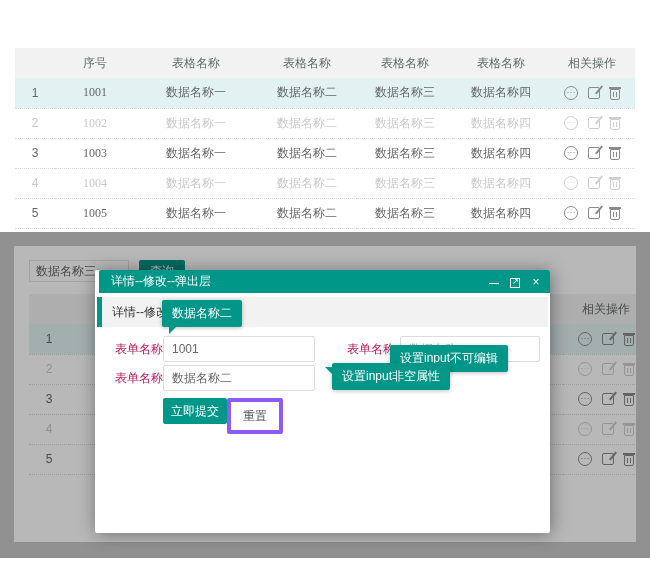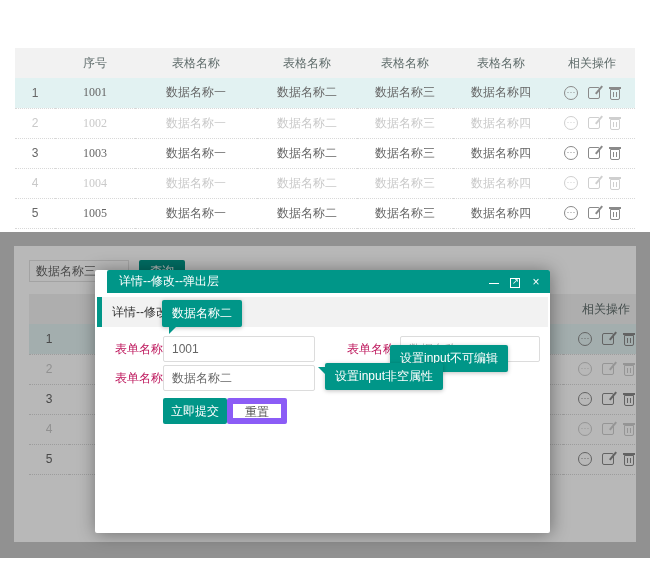--- a/index.html
+++ b/index.html
@@ -50,21 +50,21 @@
   .overlay-section { position:relative; width:650px; height:326px; background:#919191; }
   .dim-page { position:absolute; left:14px; top:14px; width:622px; height:296px; background:#fff;
               overflow:hidden; }
   .dim-page .search-bar { left:15px; top:14px; }
   .dim-page table.grid { left:15px; top:48px; }
   .shade { position:absolute; left:0; top:0; right:0; bottom:0; background:rgba(0,0,0,0.28); z-index:5; }
 
   
   .modal { position:absolute; left:95px; top:38px; width:455px; height:263px; background:#fff;
            z-index:10; border-radius:2px; box-shadow:1px 1px 18px rgba(0,0,0,0.4); }
-  .modal-titlebar { position:absolute; left:12px; top:0; right:0; height:23px; background:#009688;
+  .modal-titlebar { position:absolute; left:4px; top:0; right:0; height:23px; background:#009688;
                     border-radius:2px 2px 0 0; }
   .modal-title { position:absolute; left:12px; top:0; line-height:23px; color:#fff; font-size:12px; }
   .win-controls { position:absolute; right:8px; top:0; height:23px; display:flex; align-items:center; gap:9px; }
   .win-ico { position:relative; width:12px; height:12px; cursor:pointer; }
   .win-min::after { content:""; position:absolute; left:1px; top:7px; width:10px; height:1px; background:#fff; }
   .win-max::after { content:""; position:absolute; left:1px; top:2px; width:8px; height:8px;
                     border:1px solid #fff; }
   .win-max::before { content:"\2197"; position:absolute; left:3px; top:2px; font-size:8px; line-height:8px;
                      color:#fff; z-index:1; }
   .win-close { color:#fff; font-size:12px; line-height:12px; text-align:center; }
@@ -81,26 +81,26 @@
 
   .fld-label { position:absolute; width:48px; height:24px; line-height:24px; color:#be185d;text-align:right; }
   .fld-input { position:absolute; height:26px; border:1px solid #dcdcdc; border-radius:2px;
                padding:0 8px; font-size:12px; color:#666; outline:none; background:#fff; }
   .fld-input:disabled { color:#b3b3b3; background:#fff; }
   .lbl-1 { left:20px; top:67px; }   .inp-1 { left:68px;  top:66px; width:152px; }
   .lbl-2 { left:252px; top:67px; }  .inp-2 { left:305px; top:66px; width:140px; }
   .lbl-3 { left:20px; top:96px; }   .inp-3 { left:68px;  top:95px; width:152px; }
   .tip-echo     { left:67px;  top:30px; }
   .tip-readonly { left:295px; top:35px;margin-top:40px; }
-  .tip-required { left:230px; top:93px; }
+  .tip-required { left:237px; top:93px; }
 
   .btn-submit { position:absolute; left:68px; top:128px; height:26px; padding:0 8px;
                 background:#009688; color:#fff; border:none; border-radius:2px; font-size:12px; cursor:pointer; }
-  .btn-reset  { position:absolute; left:132px; top:128px; height:26px; padding:0 12px;
-                background:#fff; color:#555; border:6px solid #8b5cf6; border-radius:2px;
+  .btn-reset  { position:absolute; left:132px; top:128px; height:36px; padding:0 12px;
+                background:#fff; color:#555; border:4px solid #8b5cf6; border-radius:2px;
                 font-size:12px; cursor:pointer; }
 </style>
 </head>
 <body>
 
 <div class="page-top">
   <table class="grid" id="table-main">
       <thead>
         <tr>
           <th></th>

